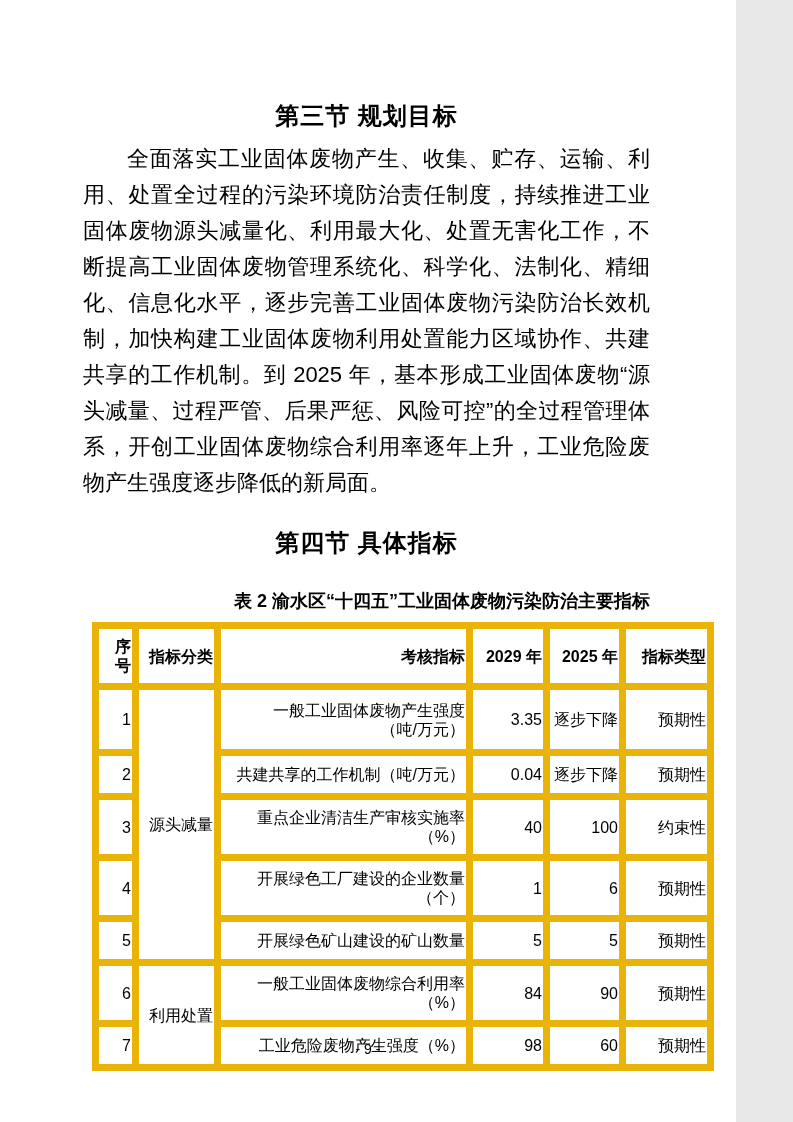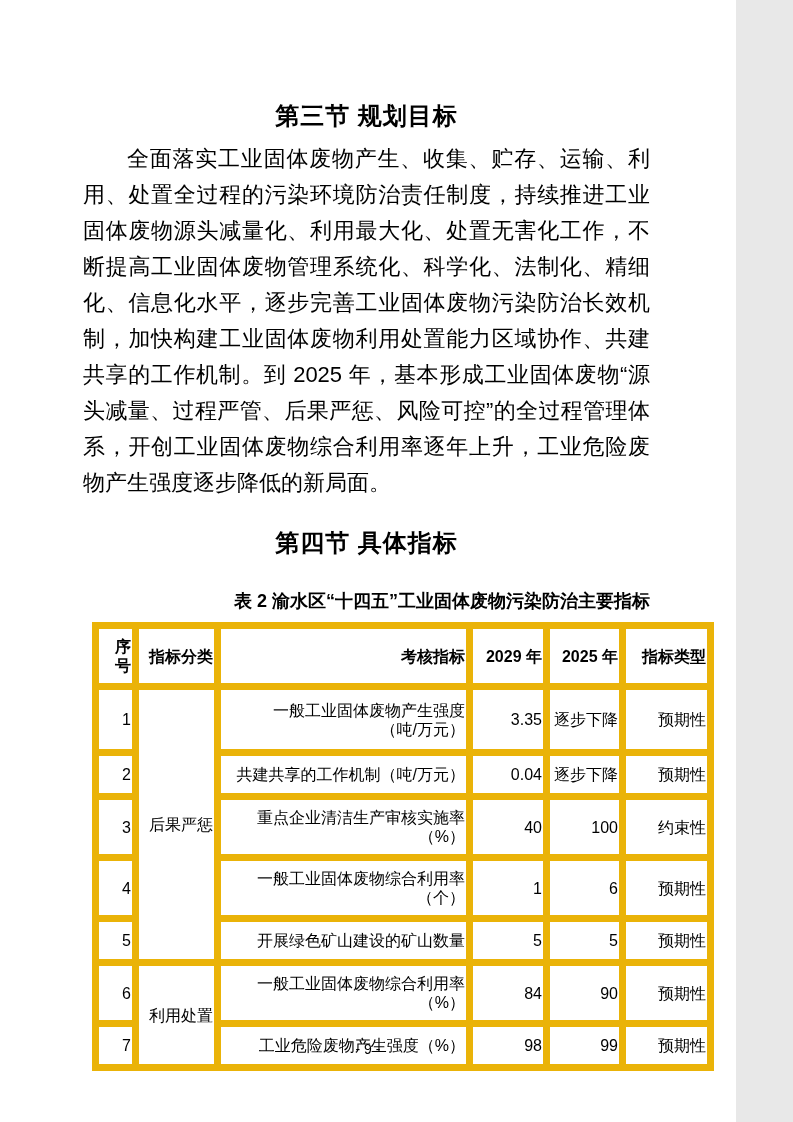--- a/index.html
+++ b/index.html
@@ -103,21 +103,21 @@
           <th>指标分类</th>
           <th>考核指标</th>
           <th>2029 年</th>
           <th>2025 年</th>
           <th>指标类型</th>
         </tr>
       </thead>
       <tbody>
         <tr class="tall">
           <td>1</td>
-          <td rowspan="5">后果严惩</td>
+          <td rowspan="5">源头减量</td>
           <td class="multiline">一般工业固体废物产生强度
 （吨/万元）</td>
           <td>3.35</td>
           <td>逐步下降</td>
           <td>预期性</td>
         </tr>
         <tr>
           <td>2</td>
           <td>共建共享的工作机制（吨/万元）</td>
           <td>0.04</td>
@@ -126,21 +126,21 @@
         </tr>
         <tr>
           <td>3</td>
           <td>重点企业清洁生产审核实施率（%）</td>
           <td>40</td>
           <td>100</td>
           <td>约束性</td>
         </tr>
         <tr>
           <td>4</td>
-          <td>一般工业固体废物综合利用率（个）</td>
+          <td>开展绿色工厂建设的企业数量（个）</td>
           <td>1</td>
           <td>6</td>
           <td>预期性</td>
         </tr>
         <tr>
           <td>5</td>
           <td>开展绿色矿山建设的矿山数量</td>
           <td>5</td>
           <td>5</td>
           <td>预期性</td>
@@ -150,21 +150,21 @@
           <td rowspan="2">利用处置</td>
           <td>一般工业固体废物综合利用率（%）</td>
           <td>84</td>
           <td>90</td>
           <td>预期性</td>
         </tr>
         <tr>
           <td>7</td>
           <td>工业危险废物产生强度（%）</td>
           <td>98</td>
-          <td>99</td>
+          <td>60</td>
           <td>预期性</td>
         </tr>
       </tbody>
     </table>
 
   </div>
 
   <div class="page-number">- 9 -</div>
 </div>
 

